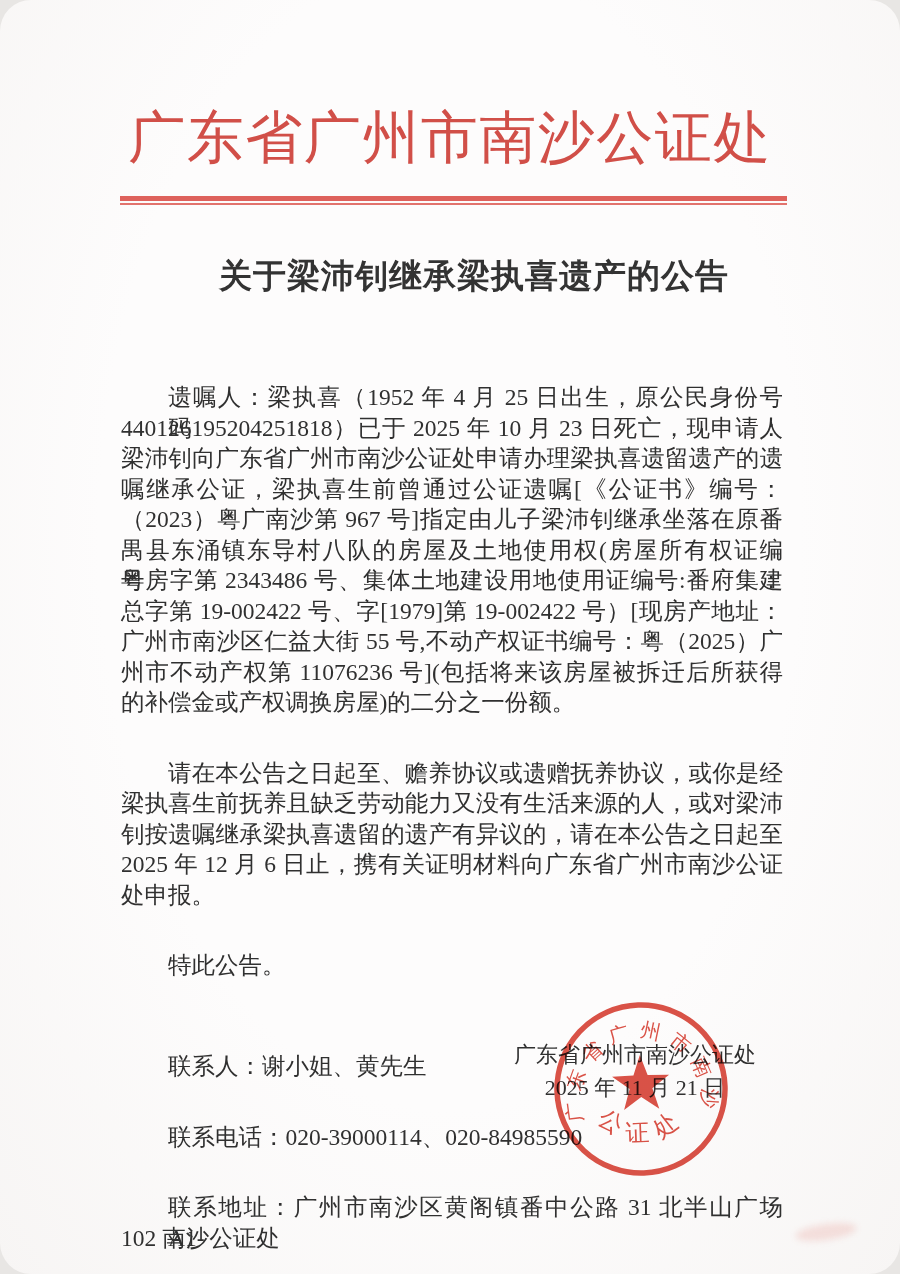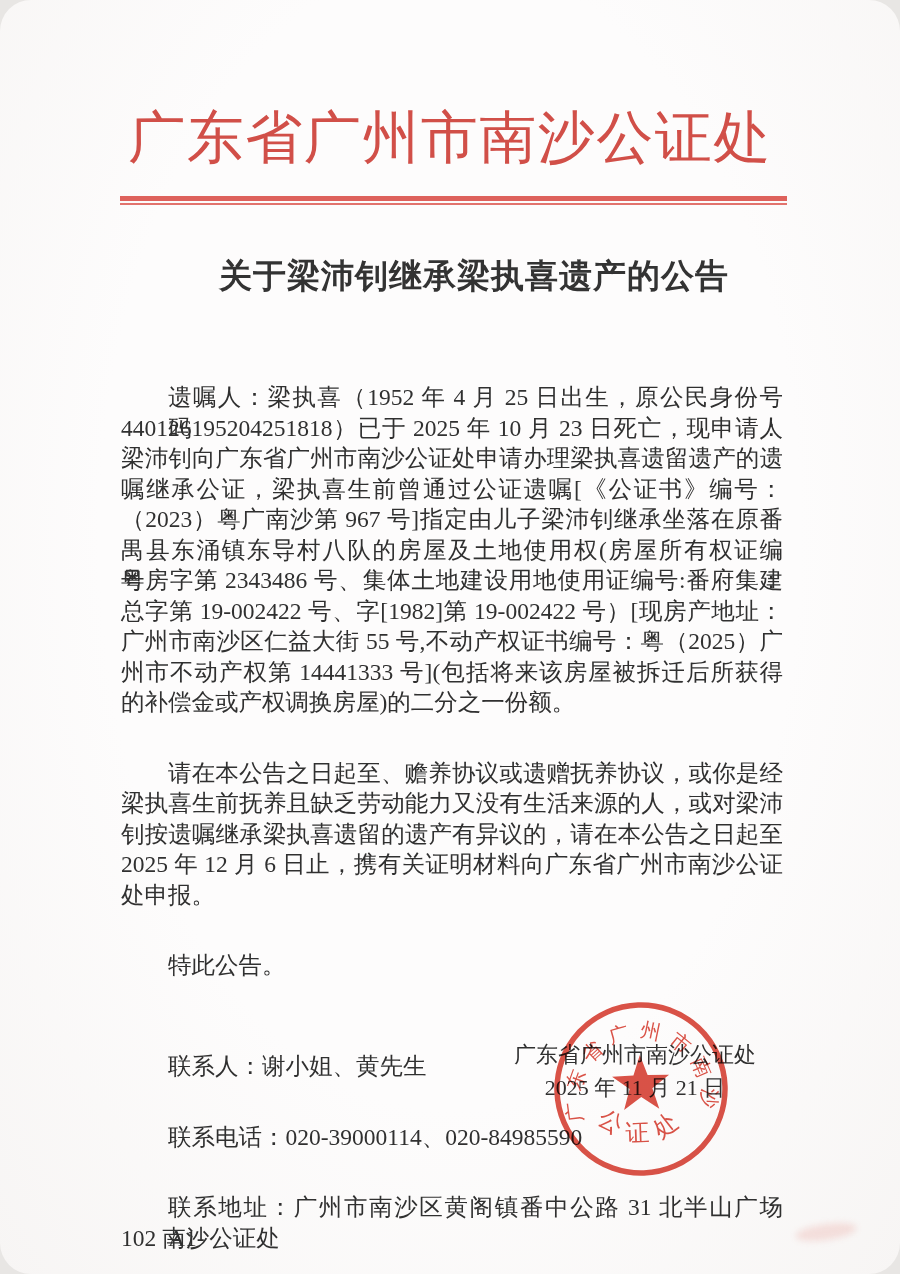--- a/index.html
+++ b/index.html
@@ -69,23 +69,23 @@
 
   <div class="body-block">
 
     <div class="line fill indent">遗嘱人：梁执喜（1952 年 4 月 25 日出生，原公民身份号码：</div>
     <div class="line fill">440126195204251818）已于 2025 年 10 月 23 日死亡，现申请人</div>
     <div class="line fill">梁沛钊向广东省广州市南沙公证处申请办理梁执喜遗留遗产的遗</div>
     <div class="line fill">嘱继承公证，梁执喜生前曾通过公证遗嘱[《公证书》编号：</div>
     <div class="line fill">（2023）粤广南沙第 967 号]指定由儿子梁沛钊继承坐落在原番</div>
     <div class="line fill">禺县东涌镇东导村八队的房屋及土地使用权(房屋所有权证编号：</div>
     <div class="line fill">粤房字第 2343486 号、集体土地建设用地使用证编号:番府集建</div>
-    <div class="line fill">总字第 19-002422 号、字[1982]第 19-002422 号）[现房产地址：</div>
+    <div class="line fill">总字第 19-002422 号、字[1979]第 19-002422 号）[现房产地址：</div>
     <div class="line fill">广州市南沙区仁益大街 55 号,不动产权证书编号：粤（2025）广</div>
-    <div class="line fill">州市不动产权第 14441333 号](包括将来该房屋被拆迁后所获得</div>
+    <div class="line fill">州市不动产权第 11076236 号](包括将来该房屋被拆迁后所获得</div>
     <div class="line end">的补偿金或产权调换房屋)的二分之一份额。</div>
 
     <div class="line fill indent">请在本公告之日起至、赡养协议或遗赠抚养协议，或你是经</div>
     <div class="line fill">梁执喜生前抚养且缺乏劳动能力又没有生活来源的人，或对梁沛</div>
     <div class="line fill">钊按遗嘱继承梁执喜遗留的遗产有异议的，请在本公告之日起至</div>
     <div class="line fill">2025 年 12 月 6 日止，携有关证明材料向广东省广州市南沙公证</div>
     <div class="line end">处申报。</div>
 
     <div class="line end indent">特此公告。</div>
     <div class="line spacer"></div>

